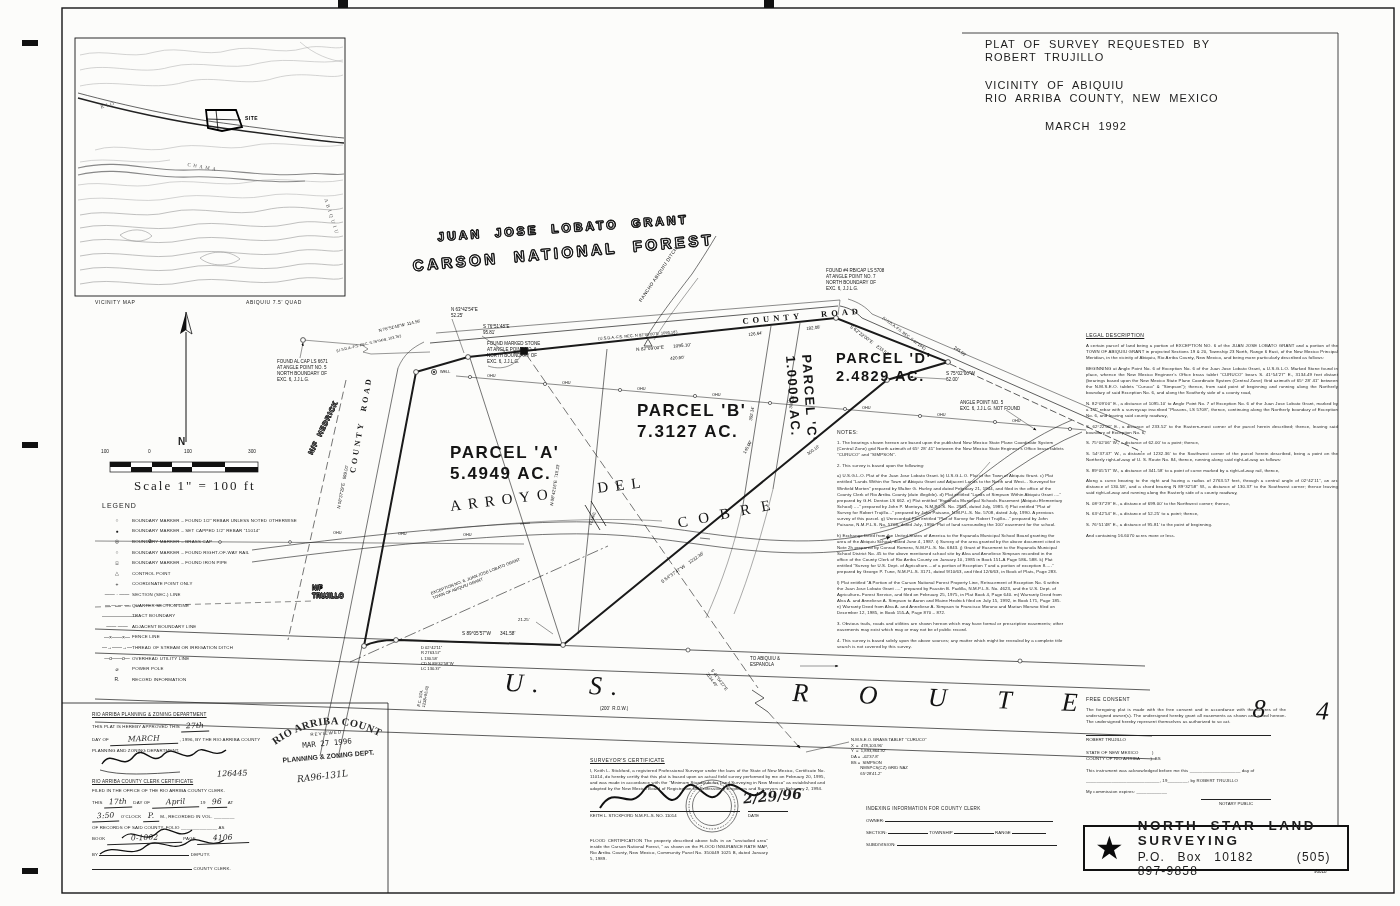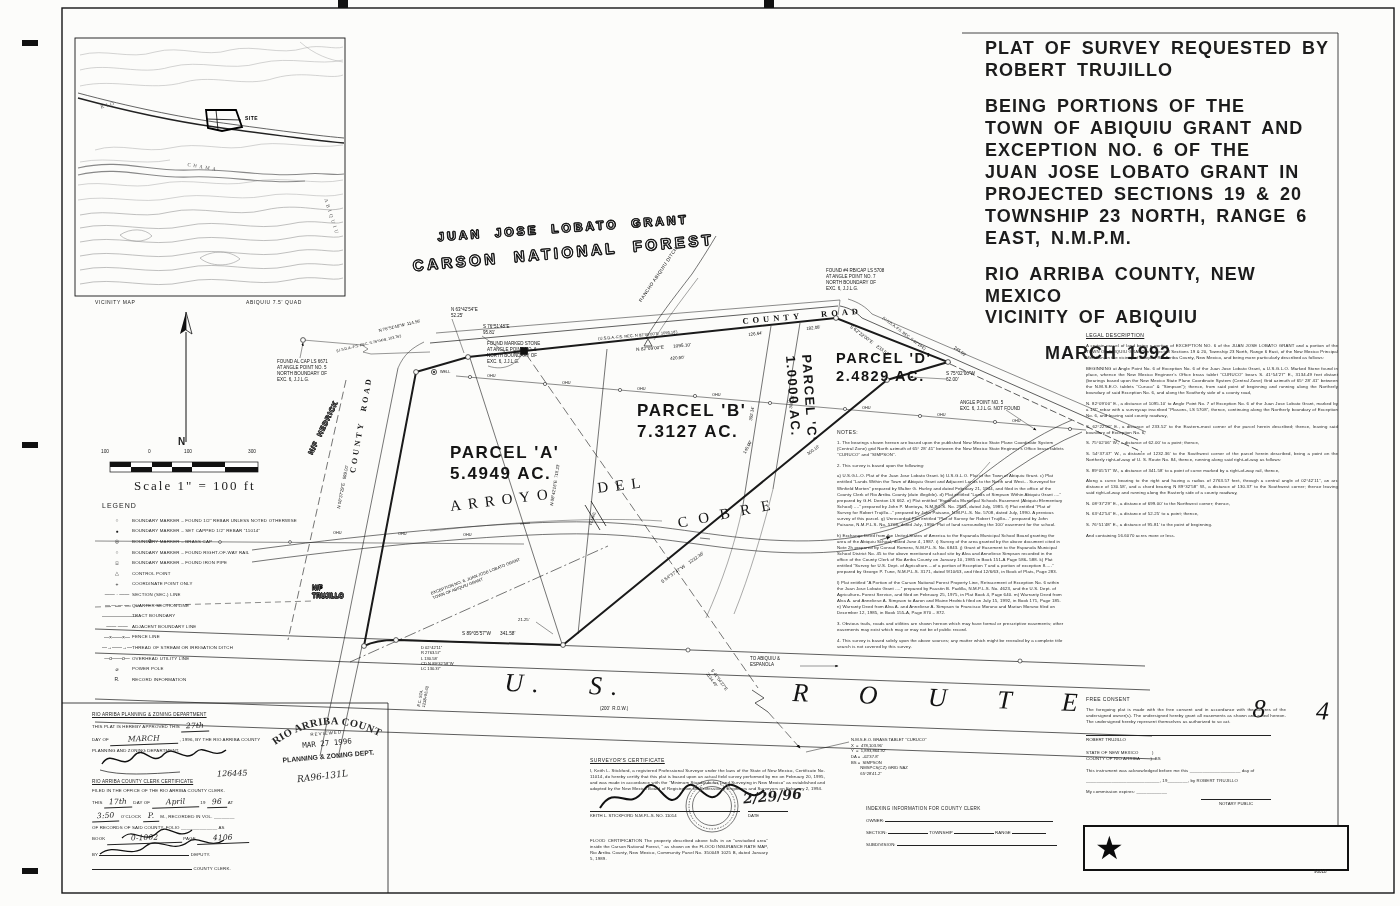--- a/index.html
+++ b/index.html
@@ -3,21 +3,21 @@
 <meta charset="utf-8">
 <style>
   html,body{margin:0;padding:0;background:#e9e9e7;}
   #sheet{position:relative;width:1400px;height:906px;background:#fcfcfa;overflow:hidden;
          font-family:"Liberation Sans",sans-serif;color:#1c1c1c;}
   .abs{position:absolute;}
   svg{display:block;}
   
   .sec-h{font-size:5px;letter-spacing:.4px;text-decoration:underline;margin:0 0 5px 0;font-weight:normal;}
   .para{font-size:4.3px;line-height:1.42;margin:0 0 4.5px 0;text-align:justify;letter-spacing:.15px;}
-  .tb-line{font-weight:bold;font-size:18px;letter-spacing:1px;word-spacing:4px;line-height:1.22;}
+  .tb-line{font-weight:normal;font-size:11px;letter-spacing:1px;word-spacing:4px;line-height:1.22;}
   .tb-gap{margin-top:14px;}
   .hand{font-family:"DejaVu Serif",serif;font-style:italic;display:inline-block;
         border-bottom:.5px solid #222;padding:0 5px;font-size:7.5px;transform:rotate(-2deg);}
   .hand.noline{border-bottom:none;}
   .ap-row{font-size:4.4px;line-height:1.3;margin-bottom:3.2px;letter-spacing:.15px;}
   .ap-h{font-size:4.6px;text-decoration:underline;margin-bottom:3.5px;letter-spacing:.2px;}
   .tiny{font-size:4.3px;line-height:1.38;letter-spacing:.15px;}
   .u{display:inline-block;border-bottom:.5px solid #222;height:5px;vertical-align:baseline;}
   
   .anno{position:absolute;transform-origin:left top;white-space:pre;color:#141414;
@@ -330,30 +330,22 @@
         <span class="lg-sym">R.</span>
         <span class="lg-lab">RECORD INFORMATION</span>
       </div>
       </div>
   </div>
 
   <div class="abs" style="left:985px;top:38px;width:350px;z-index:6">
     <div class="tb-line">PLAT OF SURVEY REQUESTED BY</div>
     <div class="tb-line">ROBERT TRUJILLO</div>
     <div class="tb-gap">
-        <div class="tb-line">BEING PORTIONS OF THE</div>
-        <div class="tb-line">TOWN OF ABIQUIU GRANT AND</div>
-        <div class="tb-line">EXCEPTION NO. 6 OF THE</div>
-        <div class="tb-line">JUAN JOSE LOBATO GRANT IN</div>
-        <div class="tb-line">PROJECTED SECTIONS 19 &amp; 20</div>
-        <div class="tb-line">TOWNSHIP 23 NORTH, RANGE 6 EAST, N.M.P.M.</div>
-      </div>
-    <div class="tb-gap">
+        <div class="tb-line">VICINITY OF ABIQUIU</div>
         <div class="tb-line">RIO ARRIBA COUNTY, NEW MEXICO</div>
-        <div class="tb-line">VICINITY OF ABIQUIU</div>
       </div>
     <div class="tb-line tb-gap" style="margin-left:60px">MARCH 1992</div>
   </div>
 
   <div class="abs" style="left:1086px;top:332px;width:252px;z-index:6">
     <div class="sec-h">LEGAL DESCRIPTION</div>
     <div>
         <p class="para">A certain parcel of land being a portion of EXCEPTION NO. 6 of the JUAN JOSE LOBATO GRANT and a portion of the TOWN OF ABIQUIU GRANT in projected Sections 19 &amp; 20, Township 23 North, Range 6 East, of the New Mexico Principal Meridian, in the vicinity of Abiquiu, Rio Arriba County, New Mexico, and being more particularly described as follows:</p>
         <p class="para">BEGINNING at Angle Point No. 6 of Exception No. 6 of the Juan Jose Lobato Grant, a U.S.G.L.O. Marked Stone found in place, whence the New Mexico Engineer's Office brass tablet "CURUCO" bears S. 41°54'27" E., 3134.49 feet distant (bearings based upon the New Mexico State Plane Coordinate System (Central Zone) Grid azimuth of 65° 28' 41" between the N.M.S.E.O. tablets "Curuco" &amp; "Simpson"); thence, from said point of beginning and running along the Northerly boundary of said Exception No. 6, and along the Southerly side of a county road,</p>
         <p class="para">N. 82°09'00" E., a distance of     1095.10' to Angle Point No. 7 of Exception No. 6 of the Juan Jose Lobato Grant, marked by a 1/2" rebar with a surveycap inscribed "Plasons, LS 5708", thence, continuing along the Northerly boundary of Exception No. 6, and leaving said county roadway,</p>
@@ -495,20 +487,26 @@
     <div class="tiny" style="white-space:pre">COUNTY OF RIO ARRIBA        )  SS</div>
     <div class="tiny" style="margin-top:6px">This instrument was acknowledged before me this ____________________ day of</div>
     <div class="tiny" style="margin-top:4px">_____________________________, 19________, by ROBERT TRUJILLO</div>
     <div class="tiny" style="margin-top:6px">My commission expires: ____________</div>
     <div style="width:70px;margin-left:115px;border-top:.6px solid #222;text-align:center;font-size:4.3px;margin-top:4px;padding-top:1px">NOTARY PUBLIC</div>
   </div>
 
   <div class="abs" id="firm-box" style="left:1083px;top:825px;width:262px;height:42px;z-index:6">
     <span id="firm-star">★</span>
     <div>
+      <div class="firm-line1">NORTH STAR LAND SURVEYING</div>
+      <div class="firm-line2">
+        <span>P.O. Box 10182</span>
+        <span style="display:inline-block;width:18px"></span>
+        <span>(505) 897-9858</span>
+      </div>
     </div>
   </div>
   <div class="abs" style="left:1314px;top:869px;font-size:4.5px;z-index:6">96018</div>
 
   <div id="anno-layer">
       <div class="anno outline" style="left: 437px; top: 230px; font-size: 12px; letter-spacing: 3px; transform: rotate(-4deg);">JUAN  JOSE  LOBATO  GRANT</div>
       <div class="anno outline" style="left: 412px; top: 256px; font-size: 15px; letter-spacing: 3.5px; transform: rotate(-5deg);">CARSON  NATIONAL  FOREST</div>
       <div class="anno" style="left: 638px; top: 300px; font-size: 4.6px; letter-spacing: 0.5px; transform: rotate(-56deg);">RANCHO ABIQUIU DITCH</div>
       <div class="anno roadlab" style="left: 742px; top: 316px; font-size: 8.5px; letter-spacing: 4px; transform: rotate(-5deg);">COUNTY   ROAD</div>
       <div class="anno roadlab" style="left: 348px; top: 472px; font-size: 8px; letter-spacing: 3px; transform: rotate(-80deg);">COUNTY  ROAD</div>

